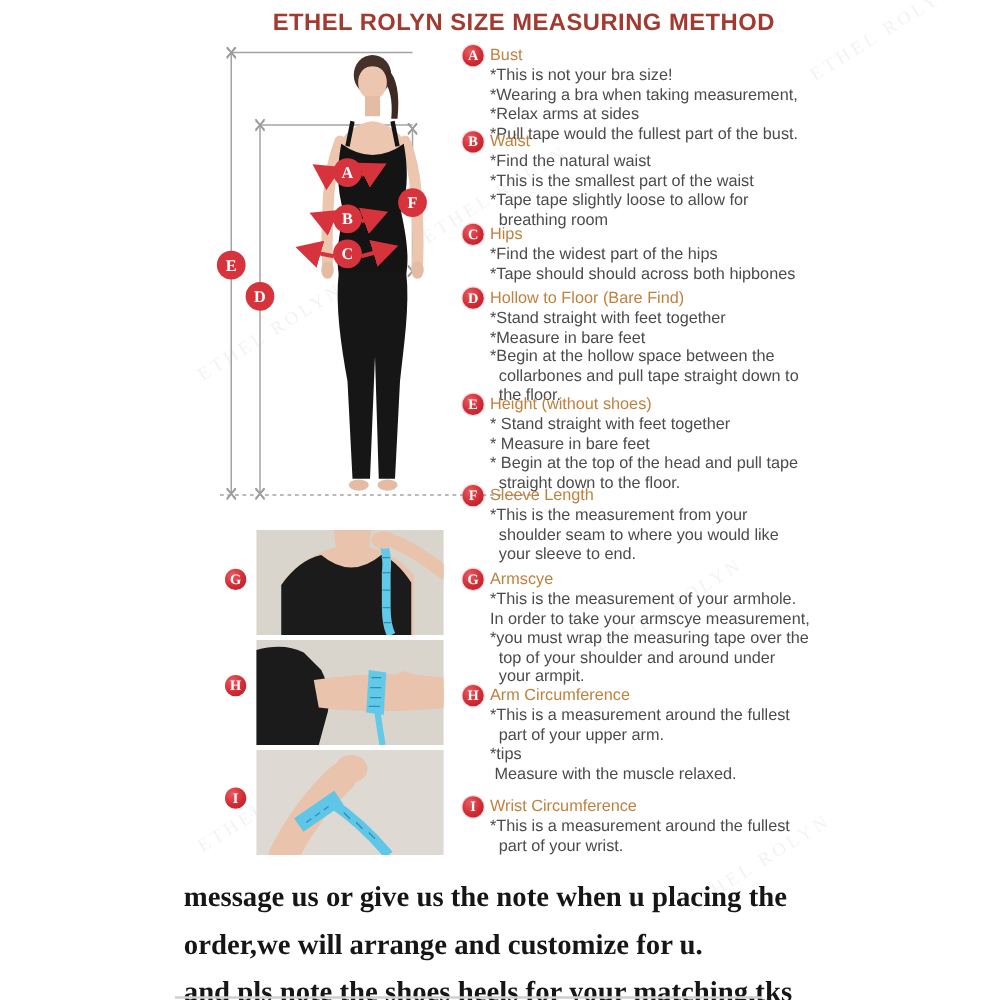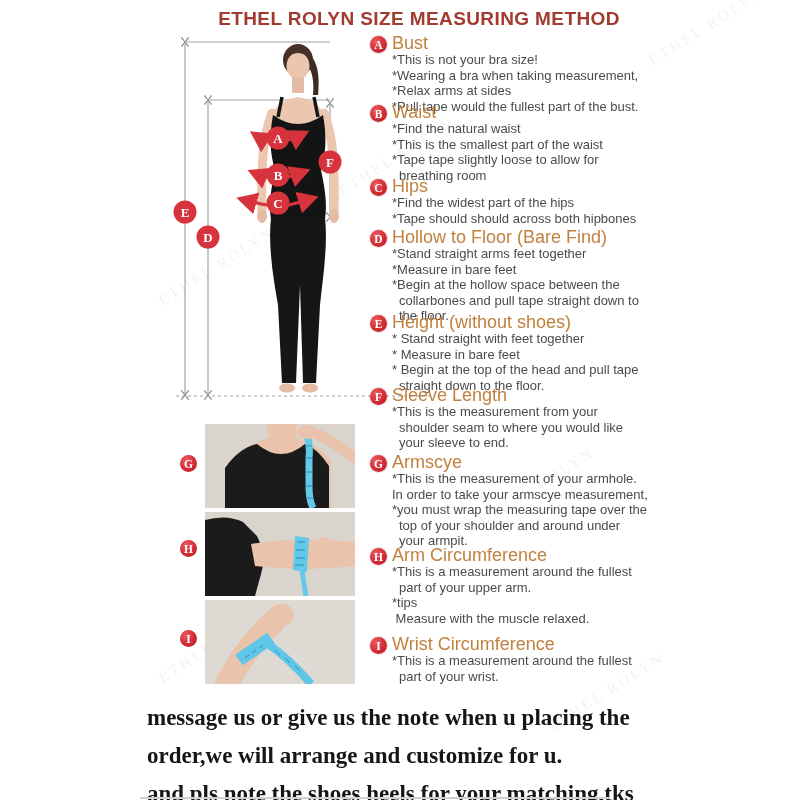--- a/index.html
+++ b/index.html
@@ -15,21 +15,21 @@
   
   .section{position:absolute;left:370px;width:288px;display:flex;align-items:flex-start;}
   .badge{
     width:17px;height:17px;border-radius:50%;flex:0 0 17px;
     background:radial-gradient(circle at 35% 30%, #ea5a60 0%, #d12b34 55%, #b61e28 100%);
     color:#fff;font-family:"Liberation Serif",serif;font-weight:700;font-size:11.5px;
     display:flex;align-items:center;justify-content:center;margin-right:5px;margin-top:1px;
     box-shadow:0 0 0 1px rgba(183,30,40,.15);
   }
   .sec-body{width:256px;}
-  .sec-head{font-size:18px;line-height:17px;color:#c0813e;}
+  .sec-head{font-size:13px;line-height:17px;color:#c0813e;}
   .sec-lines{font-size:13px;line-height:15.5px;color:#4b4b4b;}
   .tip{padding-left:7px;text-indent:-7px;}
   
   .figure-wrap{position:absolute;left:170px;top:33px;width:300px;height:385px;}
   .photo{position:absolute;left:205px;width:150px;height:84px;}
   .photo svg{display:block;}
   .photo-badge{
     position:absolute;left:180px;width:17px;height:17px;border-radius:50%;
     background:radial-gradient(circle at 35% 30%, #ea5a60 0%, #d12b34 55%, #b61e28 100%);
     color:#fff;font-family:"Liberation Serif",serif;font-weight:700;font-size:11.5px;
@@ -203,21 +203,21 @@
           <div class="tip">*Tape should should across both hipbones</div>
         </div>
     </div>
   </div>
 
   <div class="section" style="top: 229px;">
     <div class="badge">D</div>
     <div class="sec-body">
       <div class="sec-head">Hollow to Floor (Bare Find)</div>
       <div class="sec-lines">
-          <div class="tip">*Stand straight arms feet together</div>
+          <div class="tip">*Stand straight with feet together</div>
           <div class="tip">*Measure in bare feet</div>
           <div class="tip">*Begin at the hollow space between the collarbones and pull tape straight down to the floor.</div>
         </div>
     </div>
   </div>
 
   <div class="section" style="top: 314px;">
     <div class="badge">E</div>
     <div class="sec-body">
       <div class="sec-head">Height (without shoes)</div>

